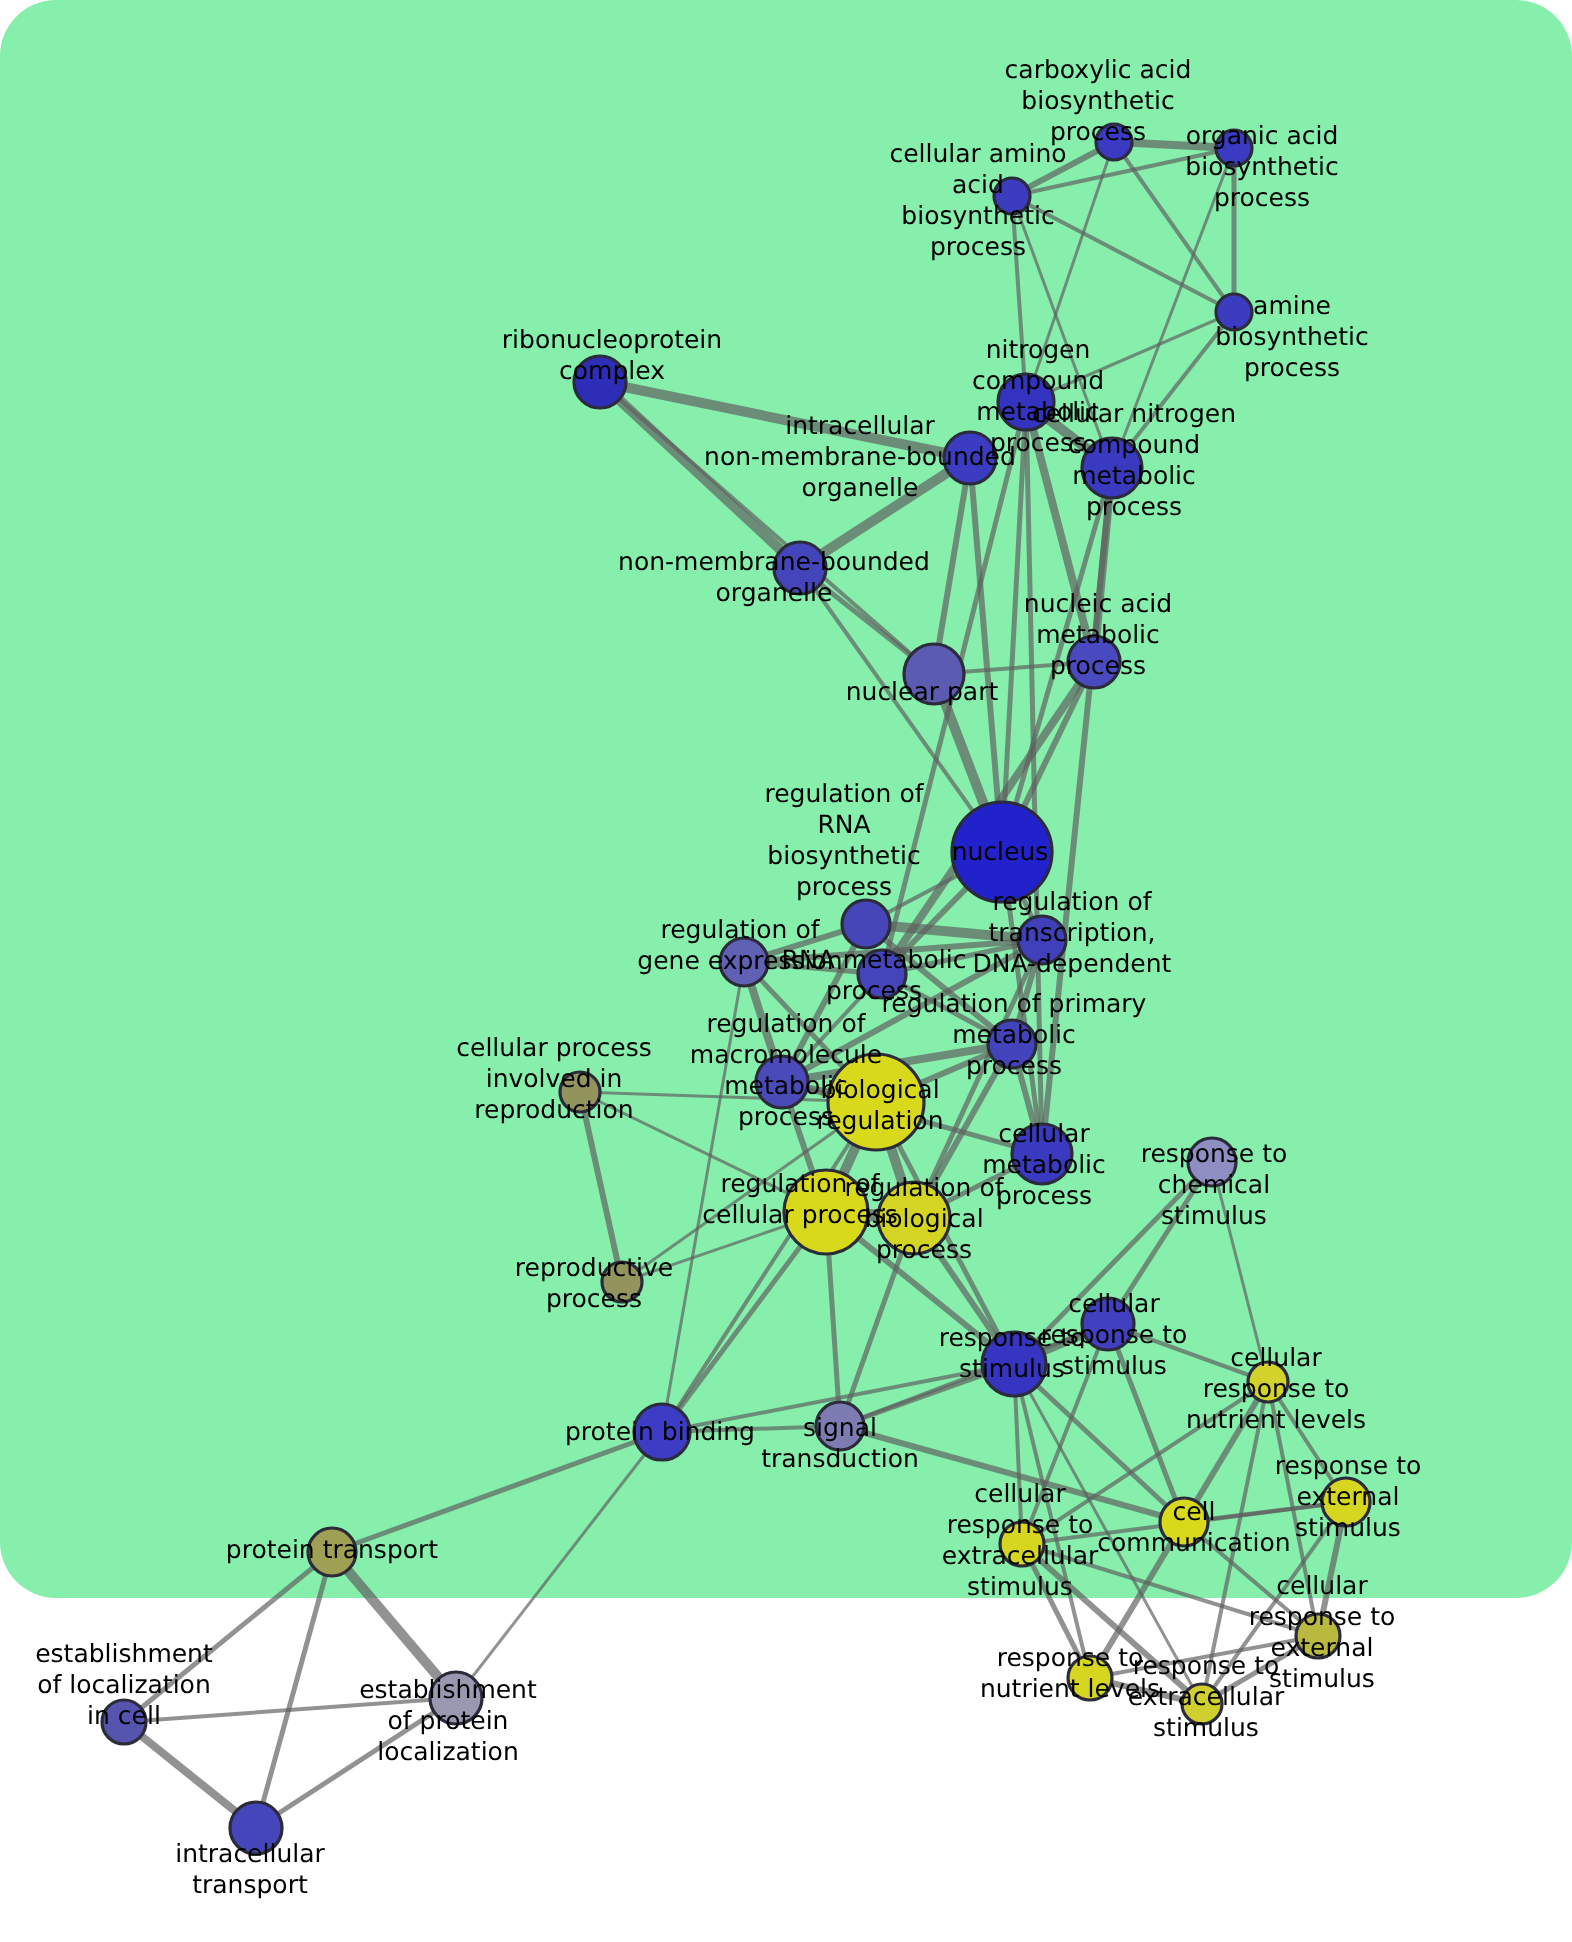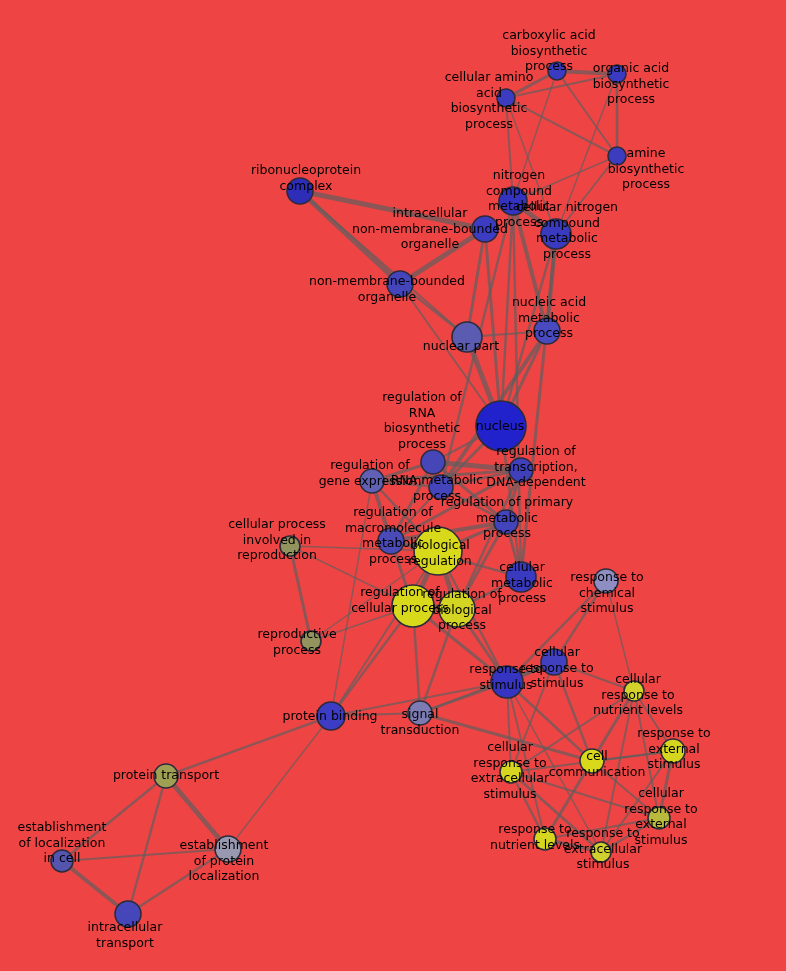--- a/index.html
+++ b/index.html
@@ -7,22 +7,23 @@
     padding: 0;
     background: #ffffff;
     width: 786px;
     height: 971px;
     overflow: hidden;
     font-family: "DejaVu Sans", "Liberation Sans", sans-serif;
   }
   #network-wrap {
     position: relative;
     width: 786px;
-    height: 971px;
-    background: #ef4444;
+    height: 799px;
+    background: #86efac;
+    border-radius: 28px;
   }
   svg text {
     font-family: "DejaVu Sans", "Liberation Sans", sans-serif;
     user-select: none;
   }
 </style>
 </head>
 <body>
 
 <div id="network-wrap">

